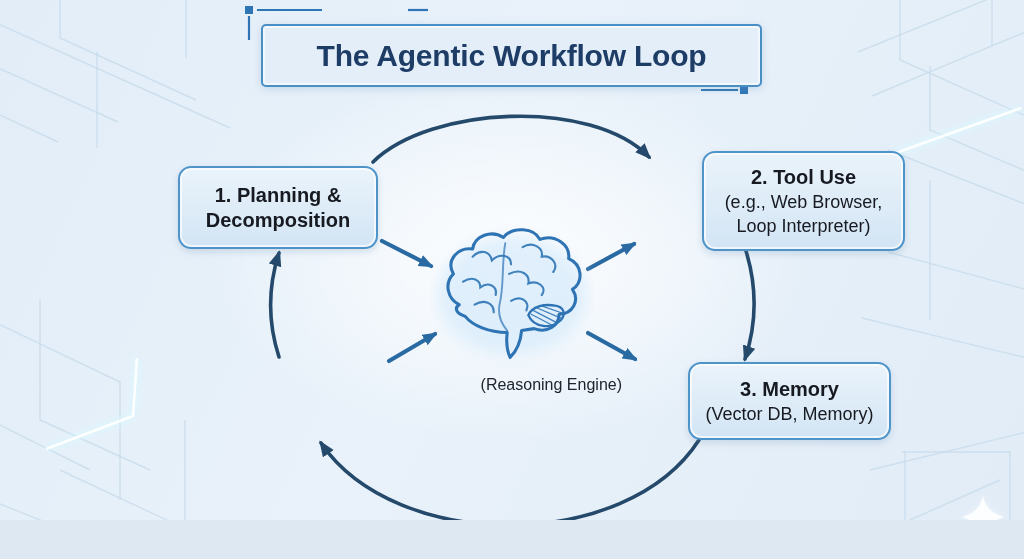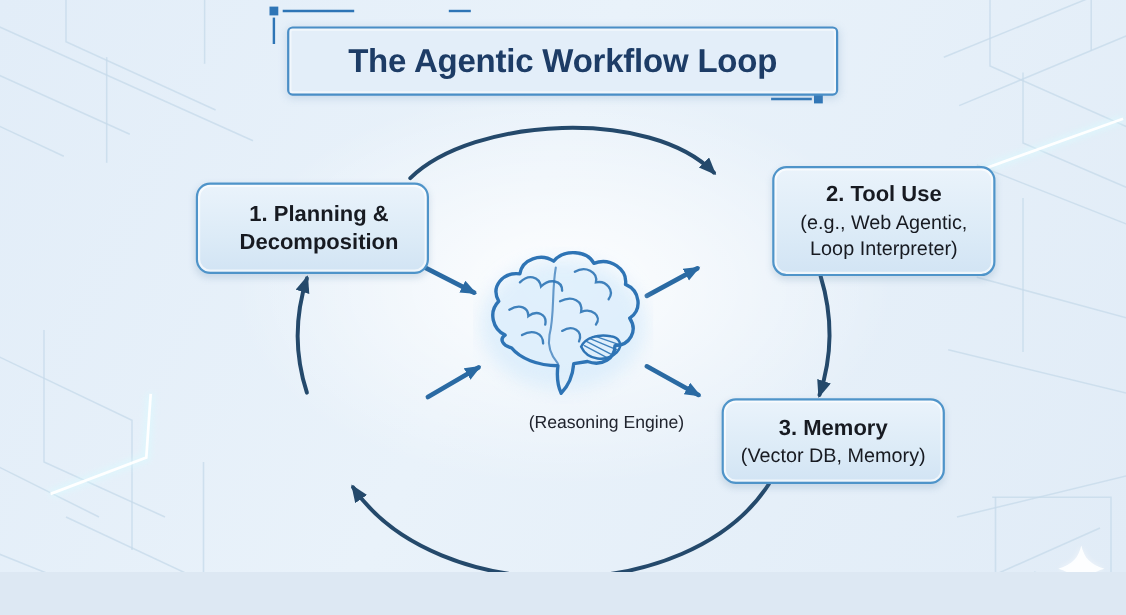--- a/index.html
+++ b/index.html
@@ -32,23 +32,23 @@
     position:absolute;display:flex;flex-direction:column;align-items:center;justify-content:center;
     background:linear-gradient(180deg,#eaf3fb 0%,var(--box-fill,#dcebf7) 60%,#d2e4f4 100%);
     border:2.5px solid var(--box-border,#4f94c9);
     border-radius:13px;
     box-shadow:inset 0 0 0 2px rgba(255,255,255,.65), 0 3px 7px rgba(90,130,170,.22);
     color:var(--box-text,#171a21);
     text-align:center;line-height:25px;
   }
   .node-line.bold{font-weight:700;font-size:20px;}
   .node-line.reg{font-weight:400;font-size:18px;line-height:24px;}
-  #node-planning{left:178px;top:166px;width:196px;height:79px;padding-left:12px;}
+  #node-planning{left:178px;top:166px;width:196px;height:79px;}
   #node-tool-use{left:656px;top:151px;width:199px;height:96px;margin-left:46px;}
-  #node-memory{left:656px;top:362px;width:199px;height:74px;}
+  #node-memory{left:688px;top:362px;width:199px;height:74px;}
   #node-reflection{left:176px;top:361px;width:199px;height:77px;}
 
   
   .center-label{
     position:absolute;left:402px;top:371px;width:220px;text-align:center;
     color:var(--title-text,#1d3c66);
   }
   .center-label .main{font-size:27px;font-weight:800;color:#1e2c3e;}
   .center-label .sub{font-size:16px;font-weight:400;color:#20242e;margin-top:5px;text-align:right;}
 
@@ -151,21 +151,21 @@
     <span class="title-text">The Agentic Workflow Loop</span>
   </div>
 
   <div class="node" id="node-planning">
     <div class="node-line bold">1. Planning &amp;</div>
     <div class="node-line bold">Decomposition</div>
   </div>
 
   <div class="node" id="node-tool-use">
     <div class="node-line bold">2. Tool Use</div>
-    <div class="node-line reg">(e.g., Web Agentic,</div>
+    <div class="node-line reg">(e.g., Web Browser,</div>
     <div class="node-line reg">Loop Interpreter)</div>
   </div>
 
   <div class="node" id="node-memory">
     <div class="node-line bold">3. Memory</div>
     <div class="node-line reg">(Vector DB, Memory)</div>
   </div>
 
 
   <svg style="position:absolute;left:430px;top:224px" width="164" height="144" viewBox="0 0 170 150" aria-hidden="true">

